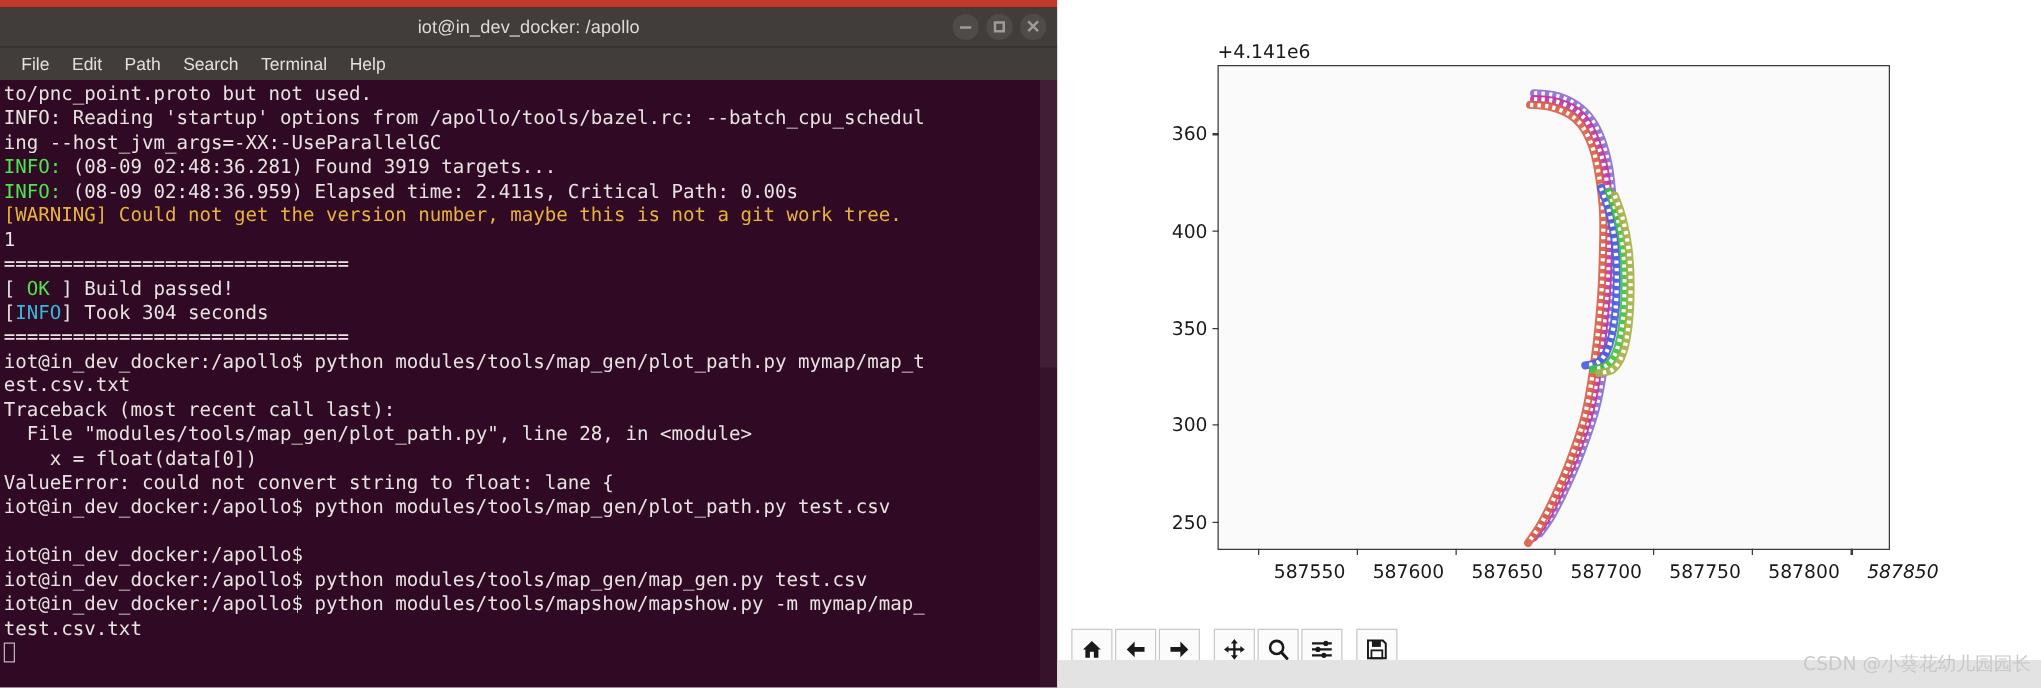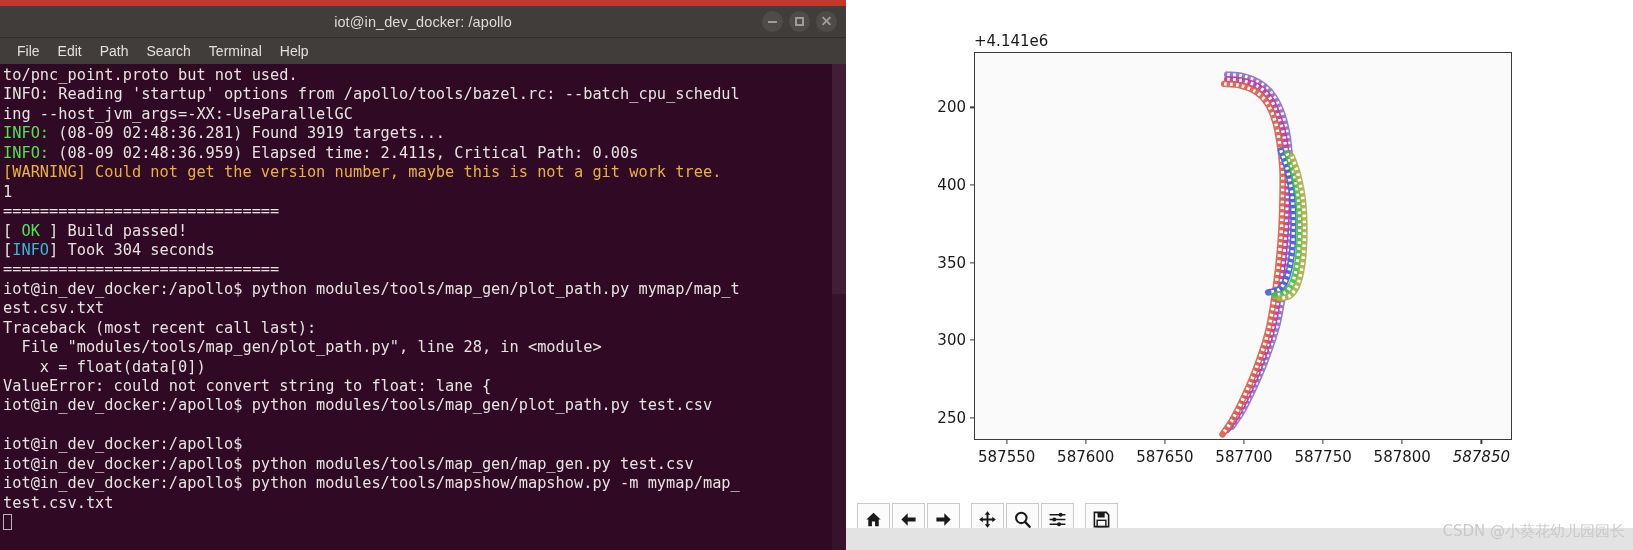--- a/index.html
+++ b/index.html
@@ -123,20 +123,21 @@
   }
   .ytick-mark {
     position:absolute; left: -5px; transform: translateY(-50%);
     width: 5px; height: 1.2px; background:#3b3b3b;
   }
   .xtick {
     position:absolute; top: 100%; transform: translateX(-50%);
     padding-top: 9px;
     font-family: "DejaVu Sans", sans-serif; font-size: 15px; color:#1a1a1a;
     white-space: nowrap;
+    margin-left: 41px;
   }
   .xtick-mark {
     position:absolute; top: 100%; transform: translateX(-50%);
     width: 1.2px; height: 5px; background:#3b3b3b;
   }
   svg.path-layer { position:absolute; left:0; top:0; width:100%; height:100%; overflow:visible; }
 
   
   .toolbar {
     position:absolute; left:0; top:492px; width:787px; height:58px;
@@ -233,21 +234,21 @@
             </g>
           </svg>
       <div class="ytick" style="top: 364.72px;">250</div>
           <div class="ytick-mark" style="top: 364.72px;"></div>
           <div class="ytick" style="top: 287.12px;">300</div>
           <div class="ytick-mark" style="top: 287.12px;"></div>
           <div class="ytick" style="top: 209.52px;">350</div>
           <div class="ytick-mark" style="top: 209.52px;"></div>
           <div class="ytick" style="top: 131.92px;">400</div>
           <div class="ytick-mark" style="top: 131.92px;"></div>
-          <div class="ytick" style="top: 54.32px;">200</div>
+          <div class="ytick" style="top: 54.32px;">360</div>
           <div class="ytick-mark" style="top: 54.32px;"></div>
           <div class="xtick" style="left: 31.6471px;">587550</div>
           <div class="xtick-mark" style="left: 31.6471px;"></div>
           <div class="xtick" style="left: 110.765px;">587600</div>
           <div class="xtick-mark" style="left: 110.765px;"></div>
           <div class="xtick" style="left: 189.882px;">587650</div>
           <div class="xtick-mark" style="left: 189.882px;"></div>
           <div class="xtick" style="left: 269px;">587700</div>
           <div class="xtick-mark" style="left: 269px;"></div>
           <div class="xtick" style="left: 348.118px;">587750</div>

